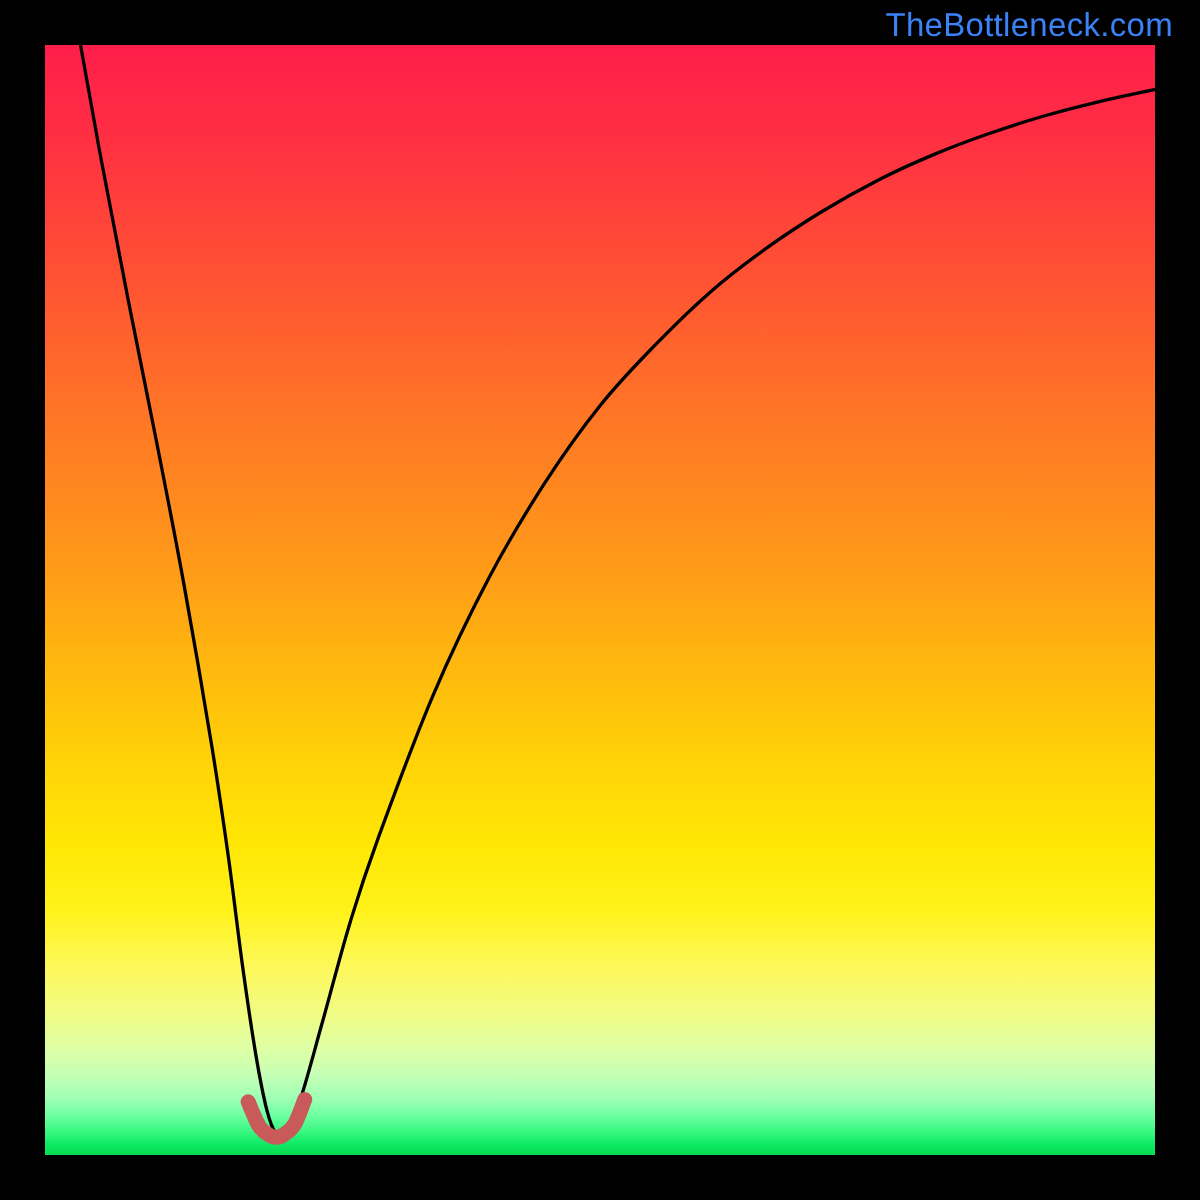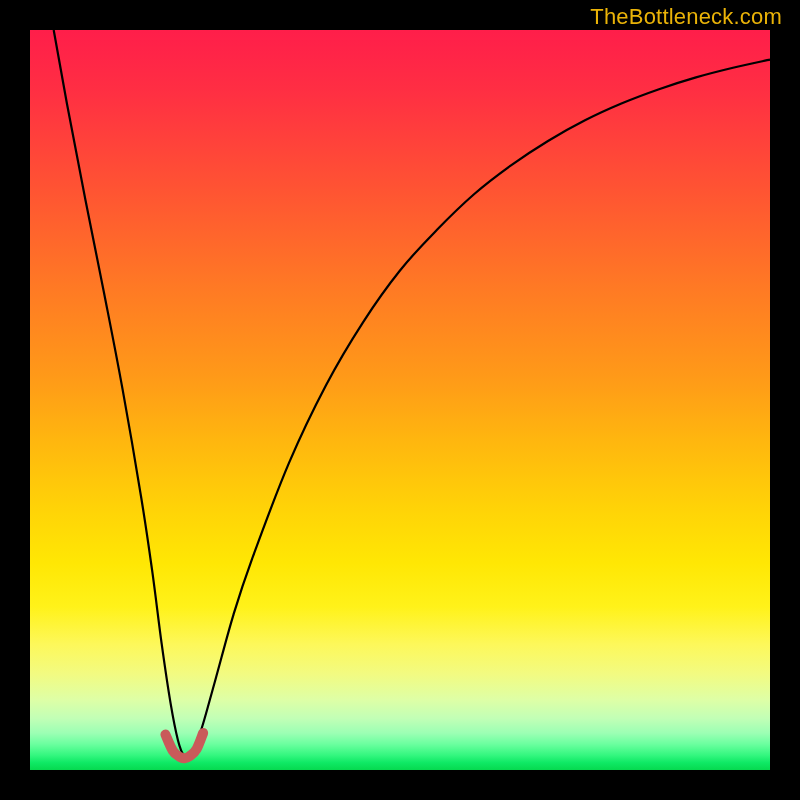--- a/index.html
+++ b/index.html
@@ -8,21 +8,21 @@
     height: 800px;
     background: #000;
     position: relative;
     font-family: Arial, Helvetica, sans-serif;
     overflow: hidden;
   }
   .watermark {
     position: absolute;
     top: 4px;
     right: 18px;
-    color: #eab308;
+    color: #3b82f6;
     font-size: 22px;
     letter-spacing: 0.2px;
     z-index: 10;
   }
   .plot-outer {
     position: absolute;
     left: 30px;
     top: 30px;
     width: 740px;
     height: 740px;

